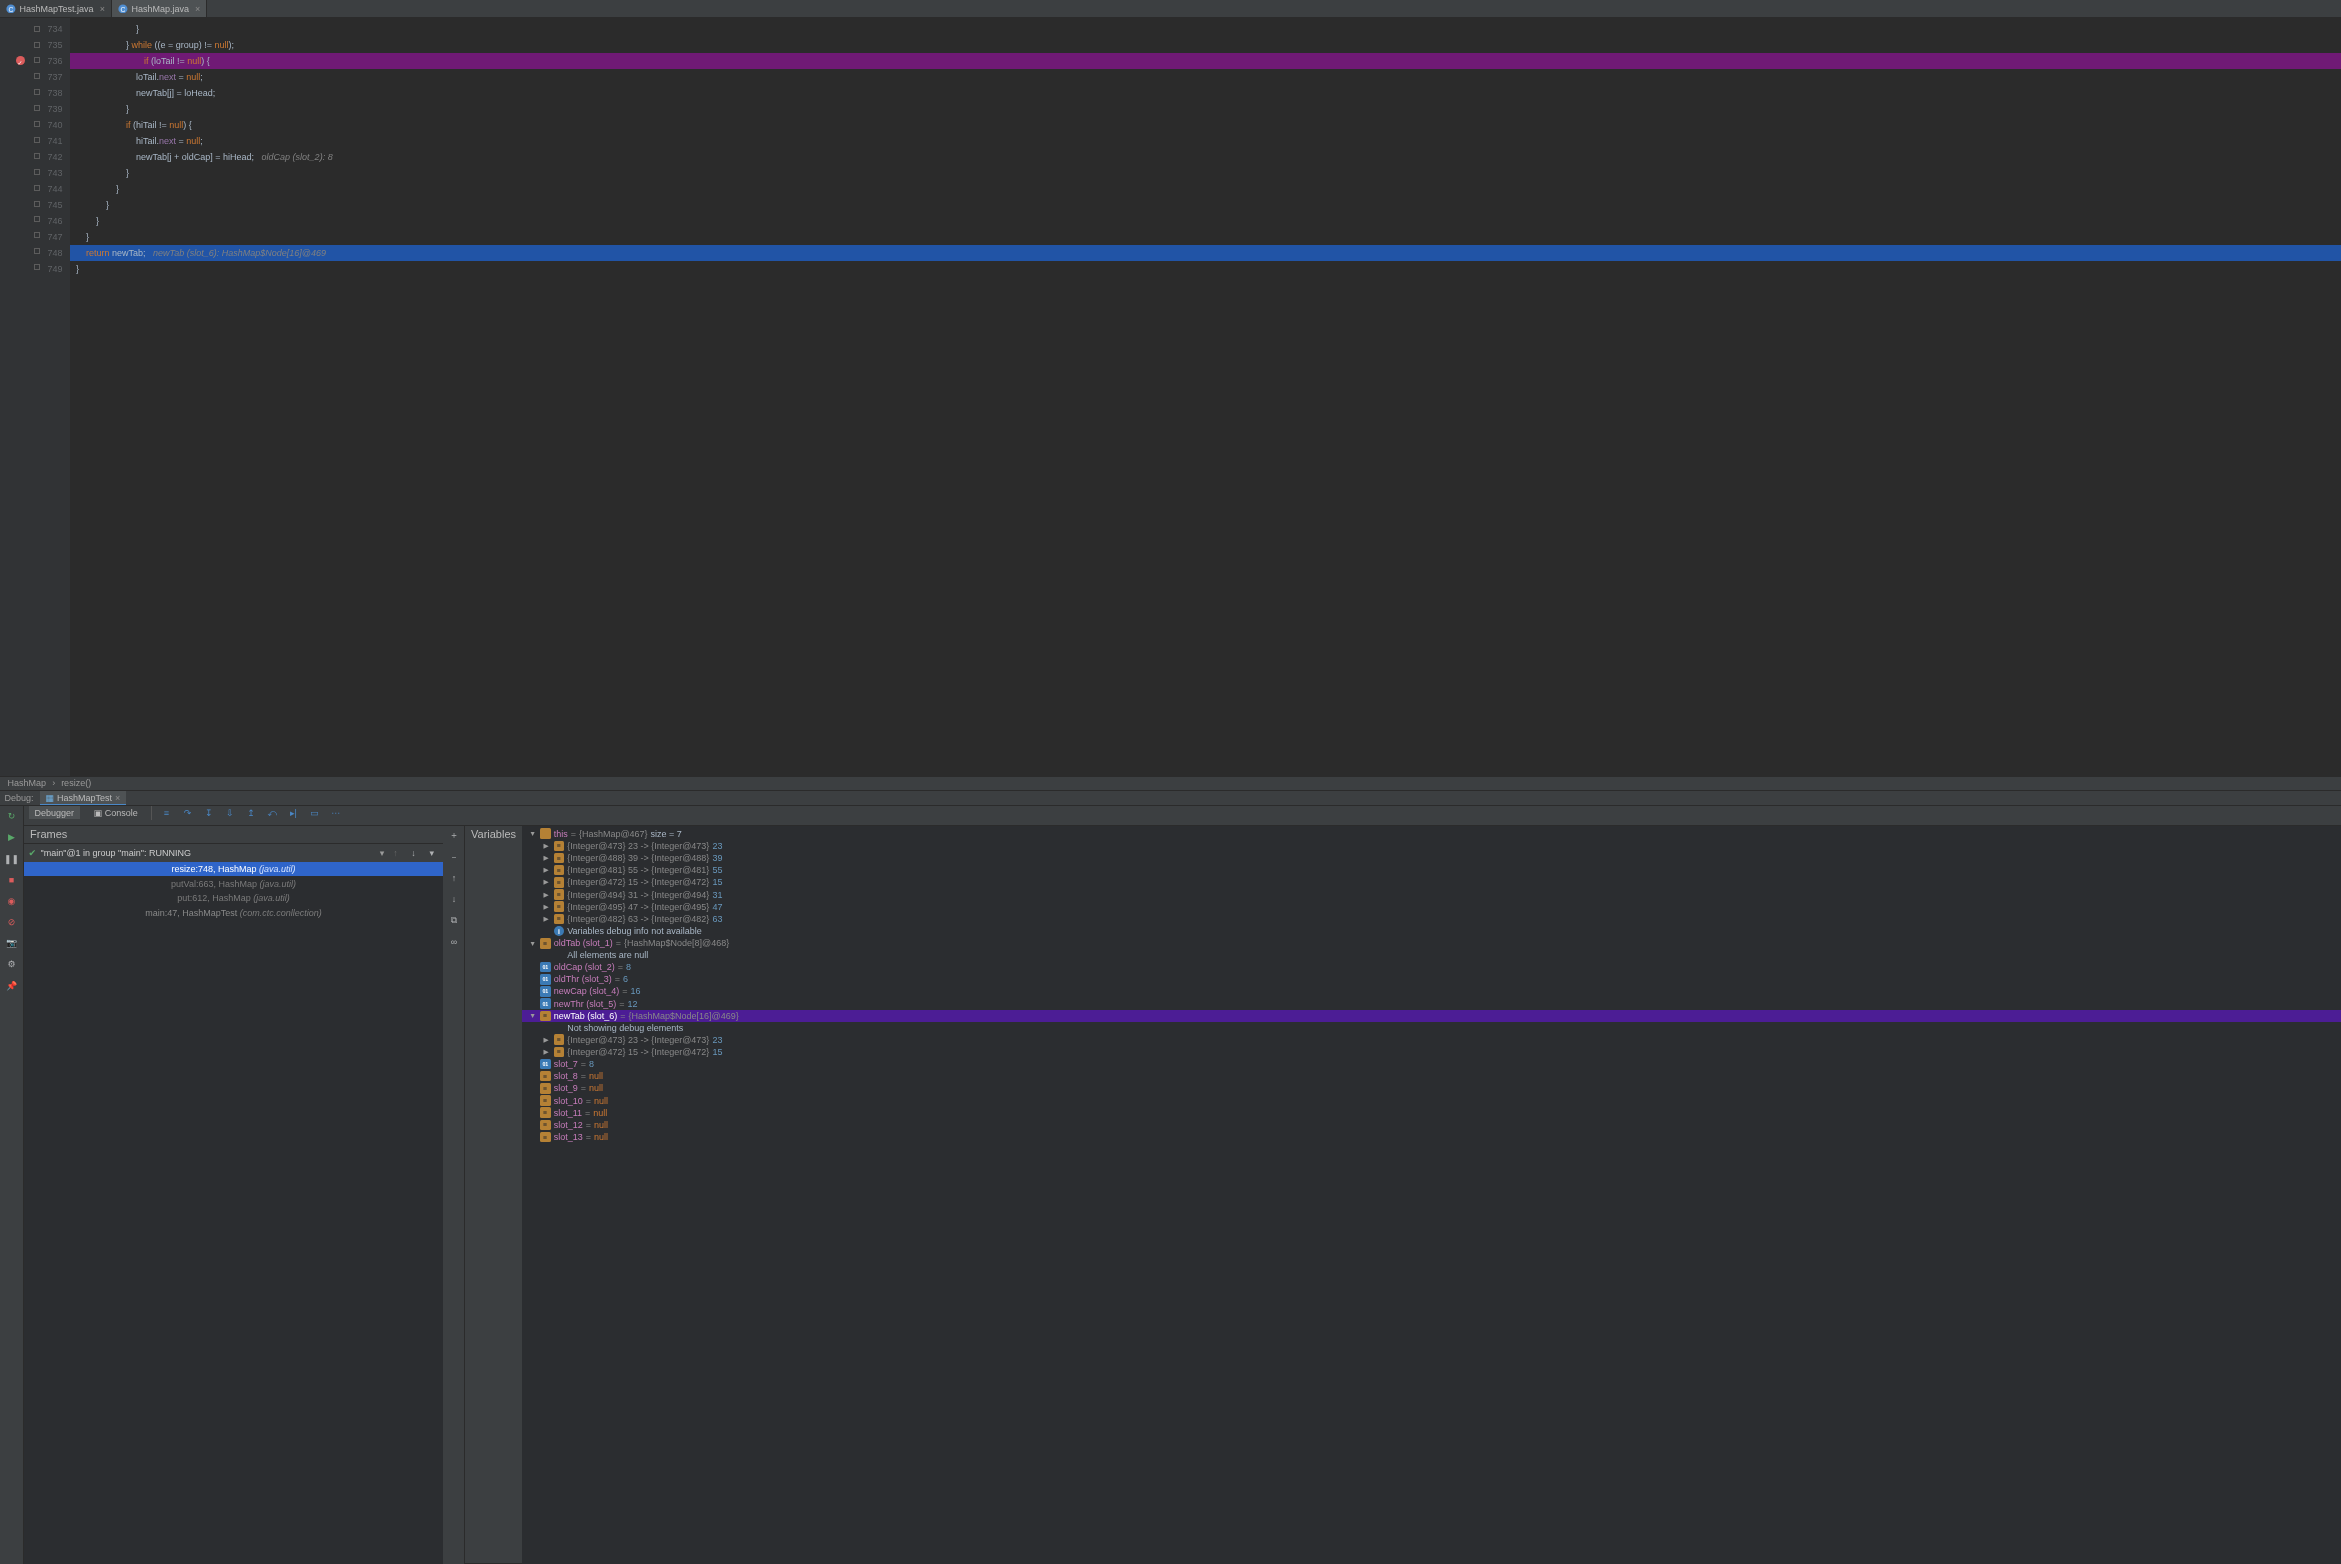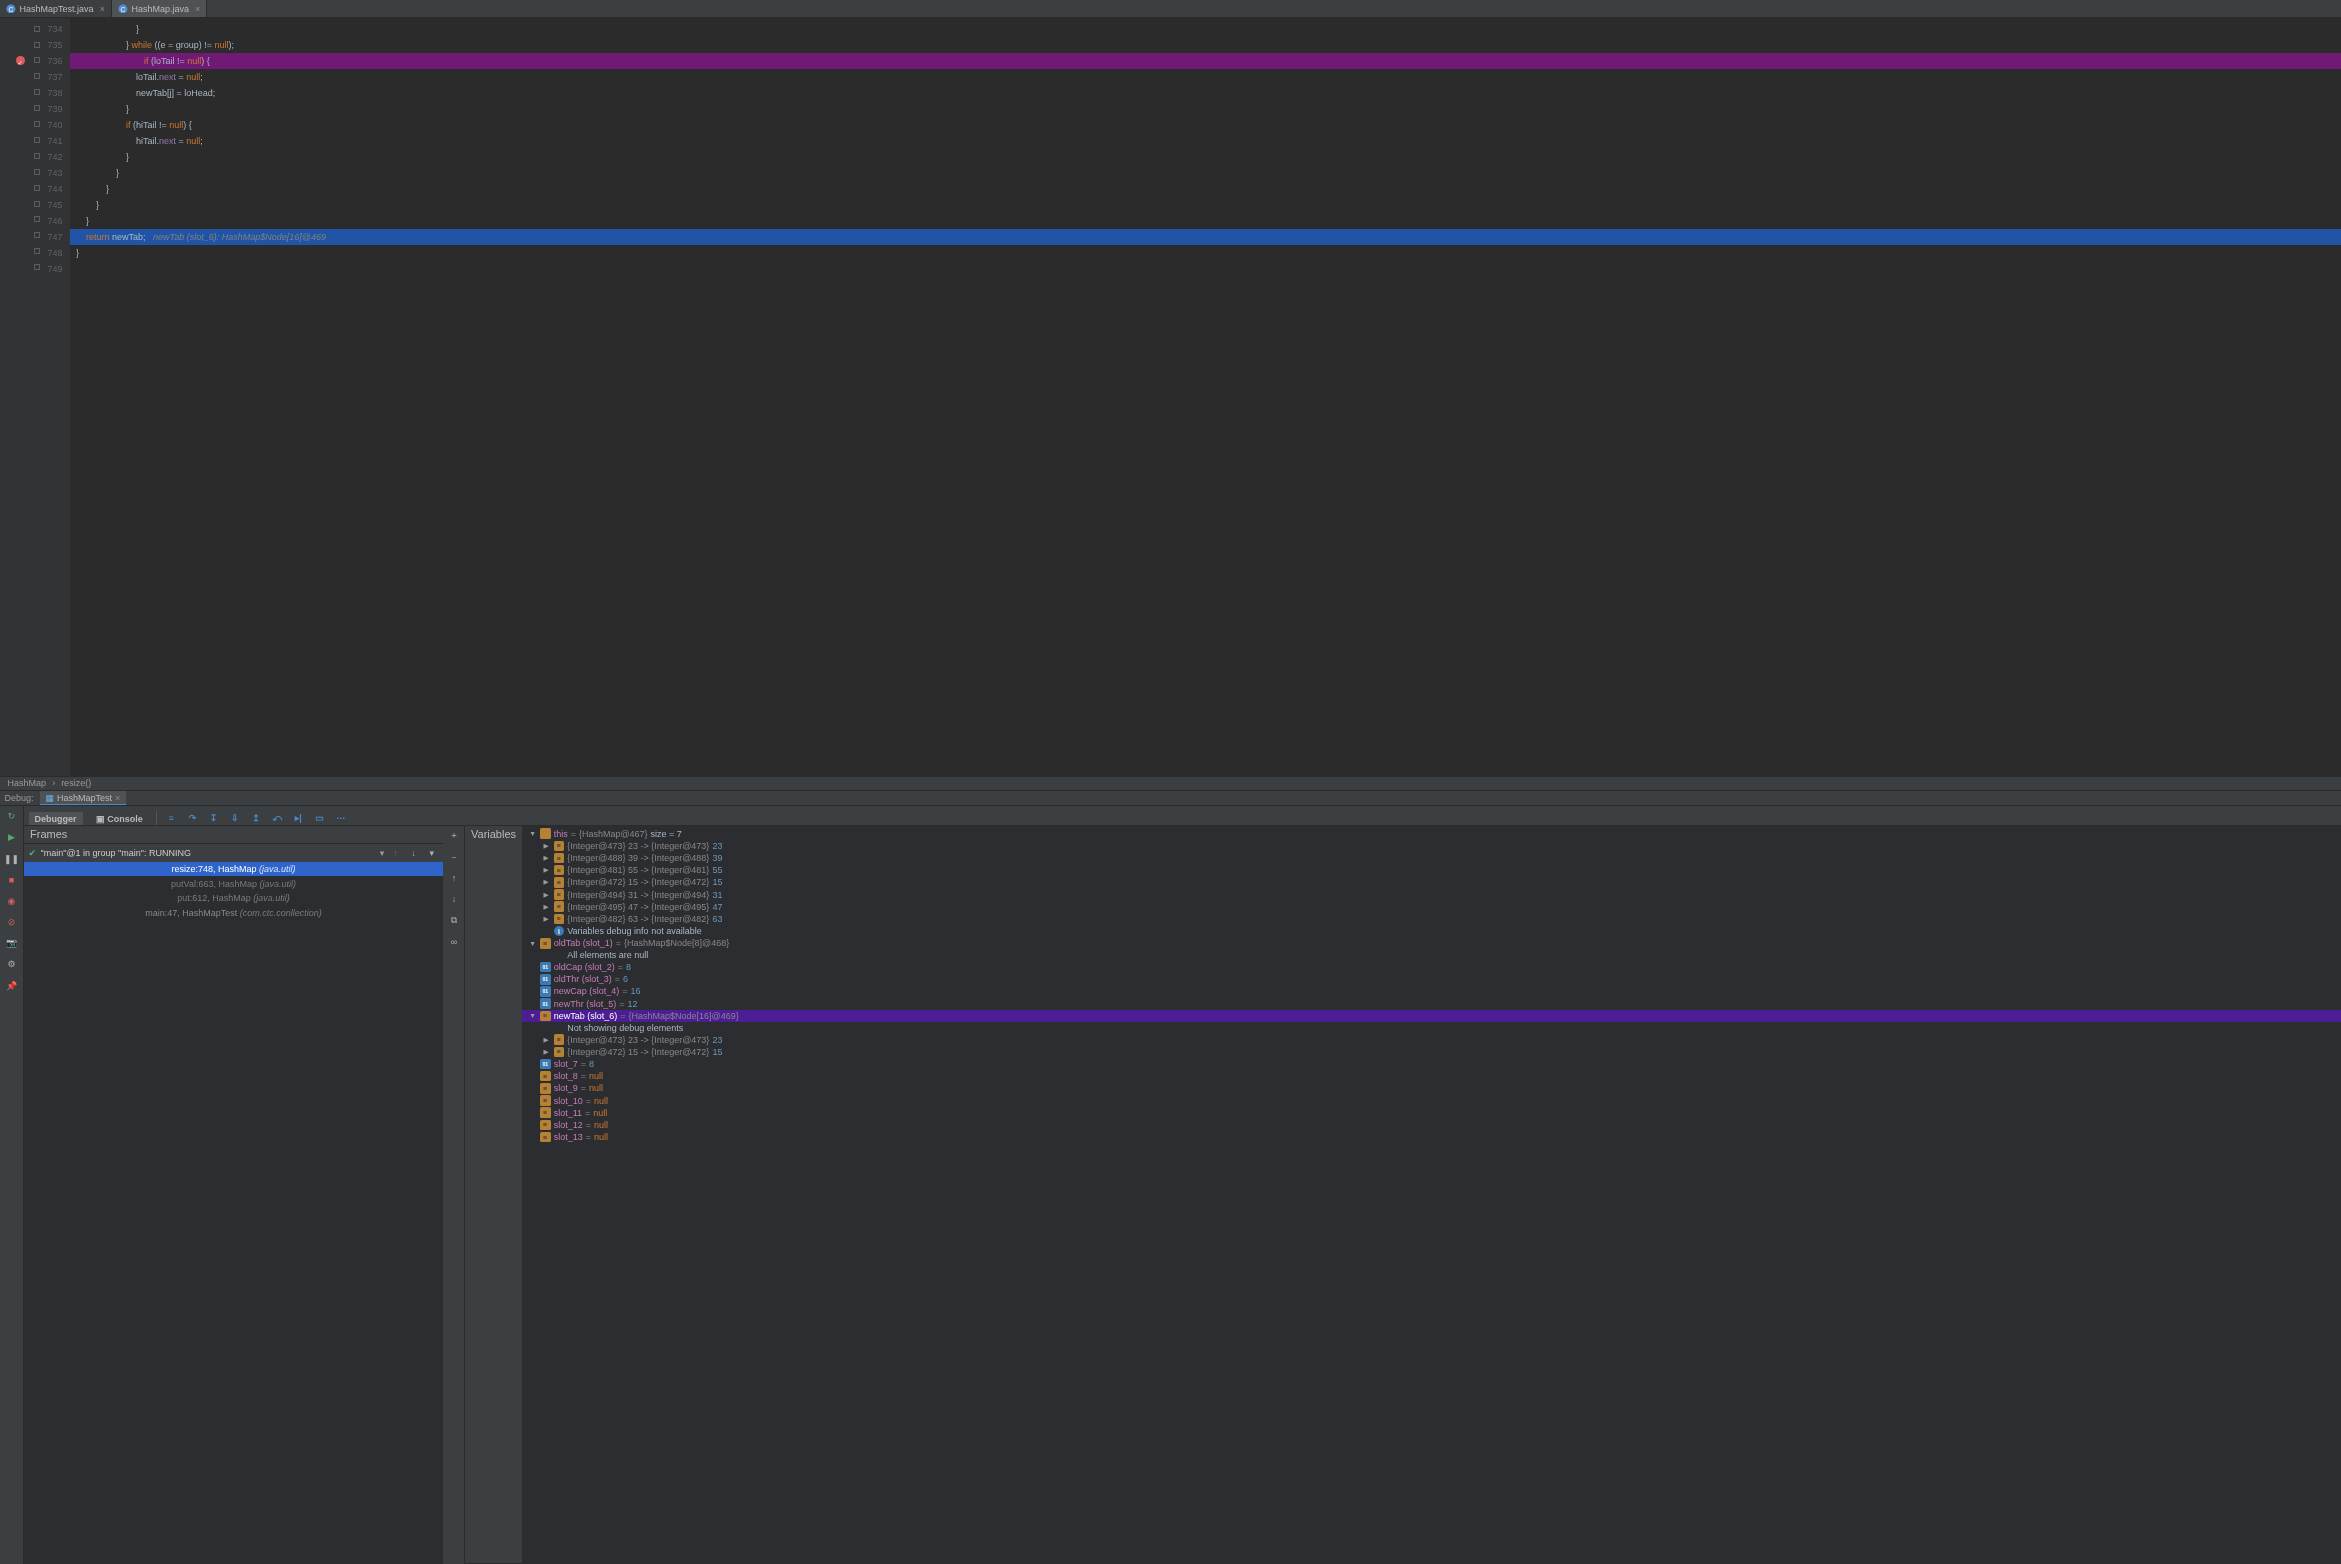--- a/index.html
+++ b/index.html
@@ -36,21 +36,21 @@
 .dbg-hdr { background:#3c3f41; border-top:0.8px solid #2b2b2b; border-bottom:0.8px solid #2b2b2b; display:flex; align-items:center; height:16.7px; padding:0 4.5px; gap:6px; }
 .dbg-hdr .lbl { color:#9a9a9a; }
 .dbg-tab { display:flex; align-items:center; gap:3px; background:#4e5254; padding:1.5px 6px; border-bottom:1.5px solid #4a88c7; }
 .dbg-hdr .close { color:#8a8a8a; }
 
 
 .dbg-body { flex:1; display:flex; background:#2b2d30; overflow:hidden; }
 .dbg-left { width:24px; background:#3c3f41; display:flex; flex-direction:column; align-items:center; padding:3px 0; gap:7.6px; border-right:0.8px solid #2b2b2b; }
 .tbtn { width:13.6px; height:13.6px; display:flex; align-items:center; justify-content:center; cursor:pointer; color:#afb1b3; }
 .dbg-main { flex:1; display:flex; flex-direction:column; overflow:hidden; }
-.dbg-toolbar { background:#3c3f41; display:flex; align-items:flex-end; height:19.7px; padding:0 4.5px; gap:4.5px; border-bottom:0.8px solid #2b2b2b;font-weight:bold; }
+.dbg-toolbar { background:#3c3f41; display:flex; align-items:flex-start; height:19.7px; padding:0 4.5px; gap:4.5px; border-bottom:0.8px solid #2b2b2b; }
 .dbg-toolbar .seg { display:flex; align-items:center; gap:7.6px; }
 .sep { width:0.8px; height:13.6px; background:#555; margin:0 3px; }
 .dbg-panes { flex:1; display:flex; overflow:hidden; }
 .frames-pane { width:420px; display:flex; background:#2b2d30; border-right:0.8px solid #3c3f41; }
 .frames-inner { flex:1; display:flex; flex-direction:column; }
 .pane-title { background:#3c3f41; padding:2.3px 6px; color:#bbb; border-bottom:0.8px solid #2b2b2b; font-size:11px; }
 .thread-row { display:flex; align-items:center; background:#3c3f41; padding:2.3px 4.5px; gap:4.5px; }
 .thread-select { flex:1; color:#ccc; overflow:hidden; white-space:nowrap; }
 .frames-list { flex:1; overflow:auto;text-align:center; }
 .frame { padding:2.3px 6px; color:#888; cursor:pointer; white-space:nowrap; }
@@ -157,20 +157,21 @@
     </div>
     <div class="code" id="code-host">
         <div class="codeline">                        <span class="ident">}</span></div>
         <div class="codeline">                    <span class="ident">} </span><span class="kw">while</span><span class="ident"> ((e = group) != </span><span class="kw">null</span><span class="ident">);</span></div>
         <div class="codeline hl-bp">                    <span class="kw">if</span><span class="ident"> (loTail != </span><span class="kw">null</span><span class="ident">) {</span></div>
         <div class="codeline">                        <span class="ident">loTail.</span><span class="field">next</span><span class="ident"> = </span><span class="kw">null</span><span class="ident">;</span></div>
         <div class="codeline">                        <span class="ident">newTab[j] = loHead;</span></div>
         <div class="codeline">                    <span class="ident">}</span></div>
         <div class="codeline">                    <span class="kw">if</span><span class="ident"> (hiTail != </span><span class="kw">null</span><span class="ident">) {</span></div>
         <div class="codeline">                        <span class="ident">hiTail.</span><span class="field">next</span><span class="ident"> = </span><span class="kw">null</span><span class="ident">;</span></div>
+        <div class="codeline">                        <span class="ident">newTab[j + oldCap] = hiHead;   </span><span class="cmnt">oldCap (slot_2): 8</span></div>
         <div class="codeline">                    <span class="ident">}</span></div>
         <div class="codeline">                <span class="ident">}</span></div>
         <div class="codeline">            <span class="ident">}</span></div>
         <div class="codeline">        <span class="ident">}</span></div>
         <div class="codeline">    <span class="ident">}</span></div>
         <div class="codeline hl-exec">    <span class="kw">return</span><span class="ident"> newTab;   </span><span class="cmnt">newTab (slot_6): HashMap$Node[16]@469</span></div>
         <div class="codeline"><span class="ident">}</span></div>
       </div>
   </div>
 

